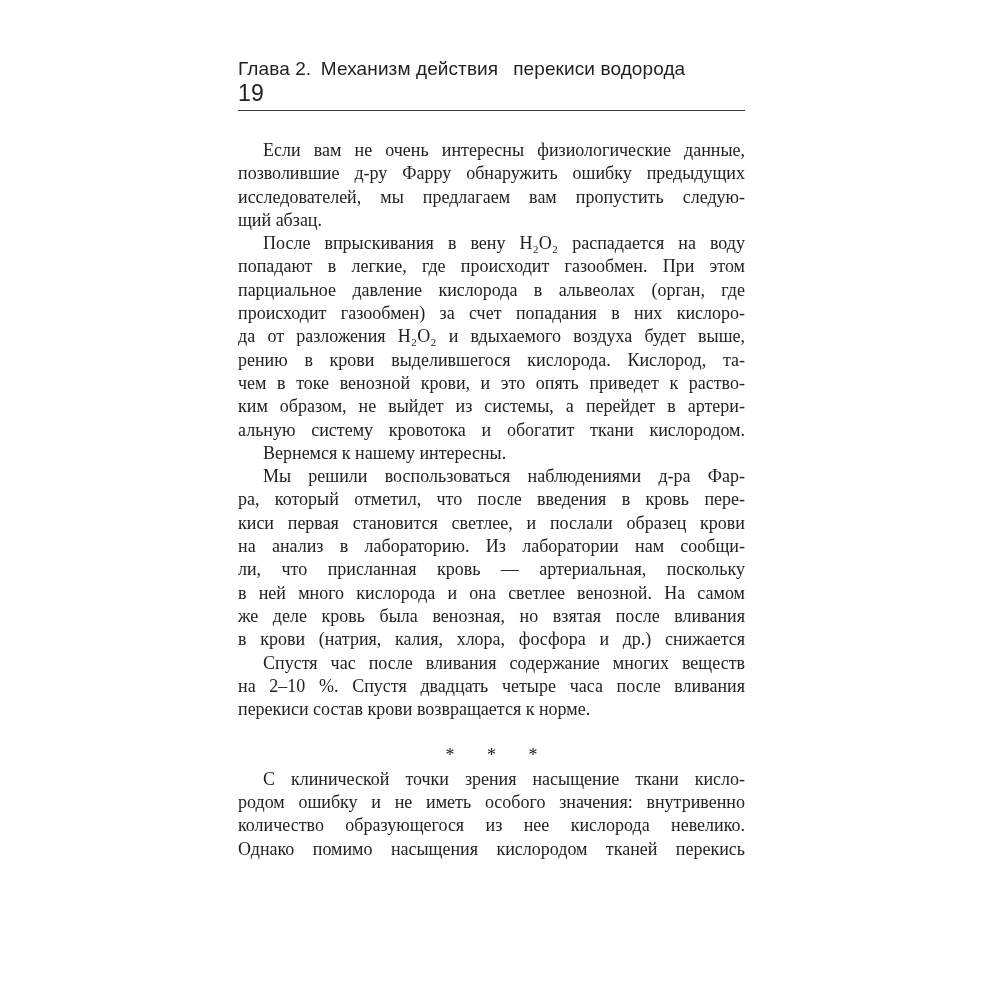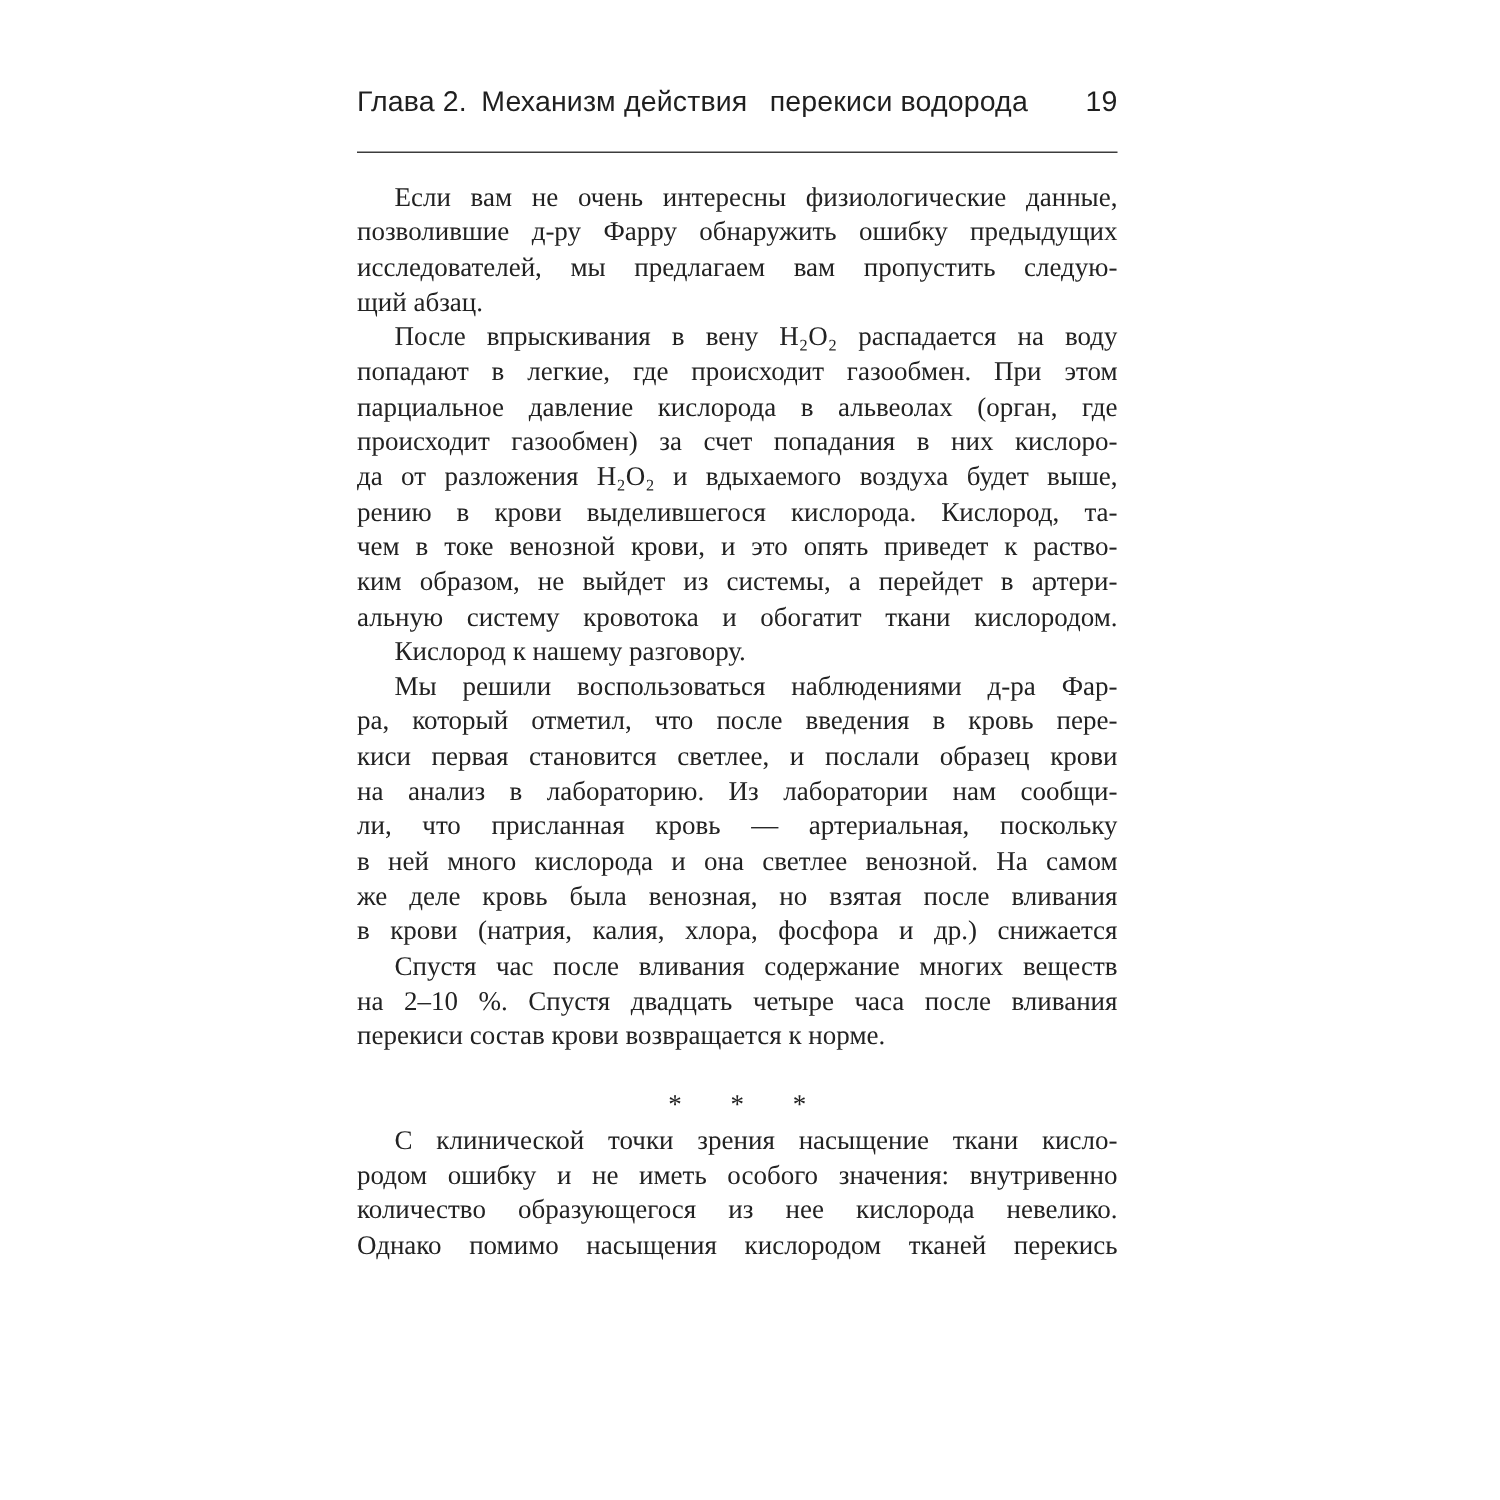--- a/index.html
+++ b/index.html
@@ -25,29 +25,29 @@
   .header {
     display: flex;
     justify-content: space-between;
     align-items: baseline;
     font-family: "Liberation Sans", "DejaVu Sans", sans-serif;
     font-size: 19px;
     font-weight: 500;
     color: #1f1f1f;
     letter-spacing: 0.1px;
     border-bottom: 1.6px solid #3c3c3c;
-    padding-bottom: 21px;
+    padding-bottom: 3px;
+    flex-direction: column;
   }
   .header .num {
-    font-size: 19px;
+    font-size: 23px;
     font-weight: 500;
-    margin-left: 18px;
   }
   .body-text {
-    margin-top: 18px;
+    margin-top: 28px;
     font-size: 18px;
     line-height: 23.3px;
     color: #222222;
   }
   .line {
     text-align: justify;
     text-align-last: justify;
     overflow: hidden;
     height: 23.3px;
   }
@@ -84,21 +84,21 @@
         <div class="line left">щий абзац.</div>
         <div class="line indent">После впрыскивания в вену H₂O₂ распадается на воду</div>
         <div class="line">попадают в легкие, где происходит газообмен. При этом</div>
         <div class="line">парциальное давление кислорода в альвеолах (орган, где</div>
         <div class="line">происходит газообмен) за счет попадания в них кислоро-</div>
         <div class="line">да от разложения H₂O₂ и вдыхаемого воздуха будет выше,</div>
         <div class="line">рению в крови выделившегося кислорода. Кислород, та-</div>
         <div class="line">чем в токе венозной крови, и это опять приведет к раство-</div>
         <div class="line">ким образом, не выйдет из системы, а перейдет в артери-</div>
         <div class="line">альную систему кровотока и обогатит ткани кислородом.</div>
-        <div class="line left indent">Кислород к нашему разговору.</div>
+        <div class="line left indent">Вернемся к нашему интересны.</div>
         <div class="line indent">Мы решили воспользоваться наблюдениями д-ра Фар-</div>
         <div class="line">ра, который отметил, что после введения в кровь пере-</div>
         <div class="line">киси первая становится светлее, и послали образец крови</div>
         <div class="line">на анализ в лабораторию. Из лаборатории нам сообщи-</div>
         <div class="line">ли, что присланная кровь — артериальная, поскольку</div>
         <div class="line">в ней много кислорода и она светлее венозной. На самом</div>
         <div class="line">же деле кровь была венозная, но взятая после вливания</div>
         <div class="line">в крови (натрия, калия, хлора, фосфора и др.) снижается</div>
         <div class="line indent">Спустя час после вливания содержание многих веществ</div>
         <div class="line">на 2–10 %. Спустя двадцать четыре часа после вливания</div>

